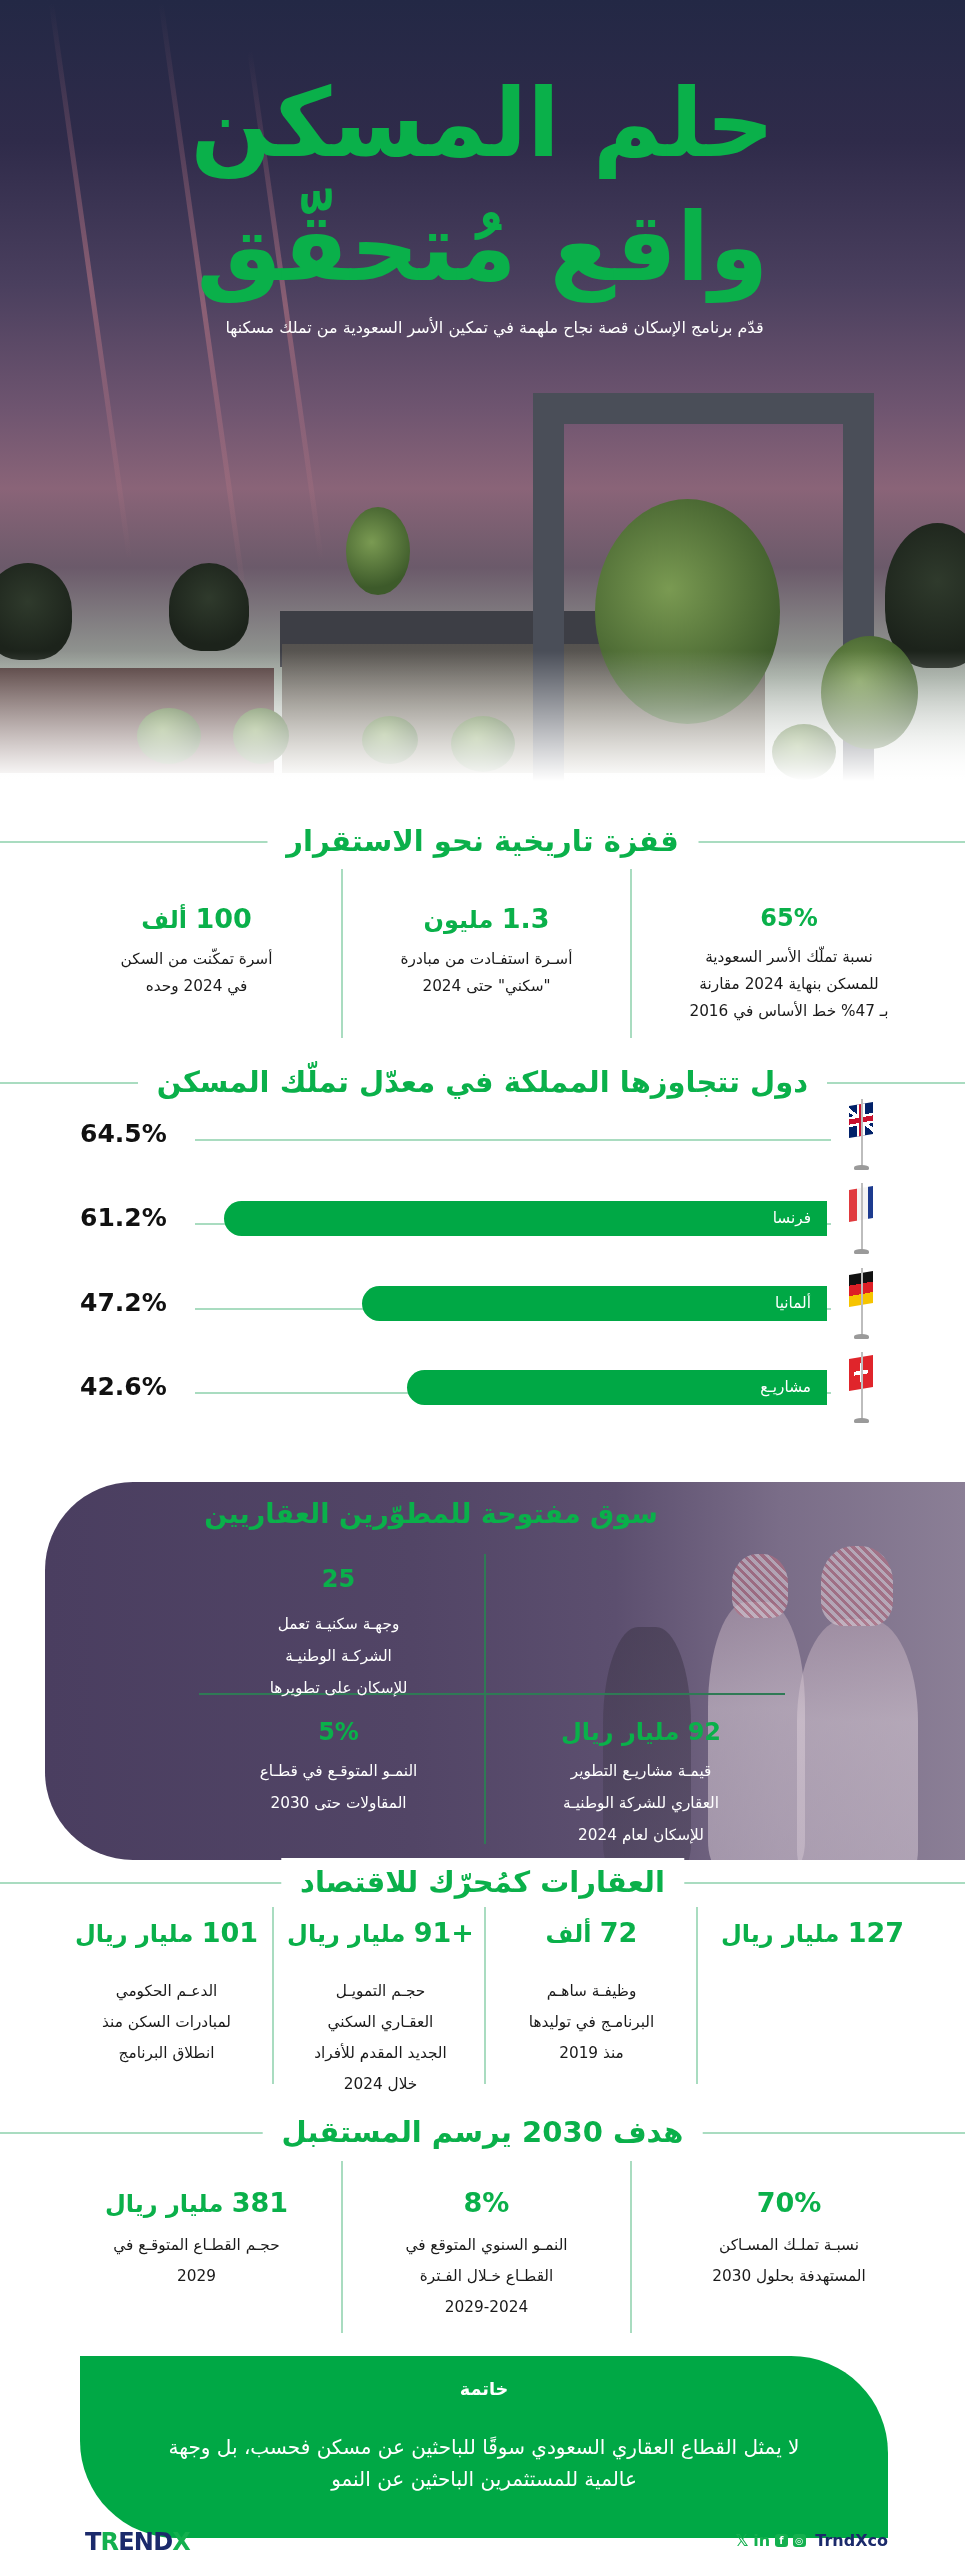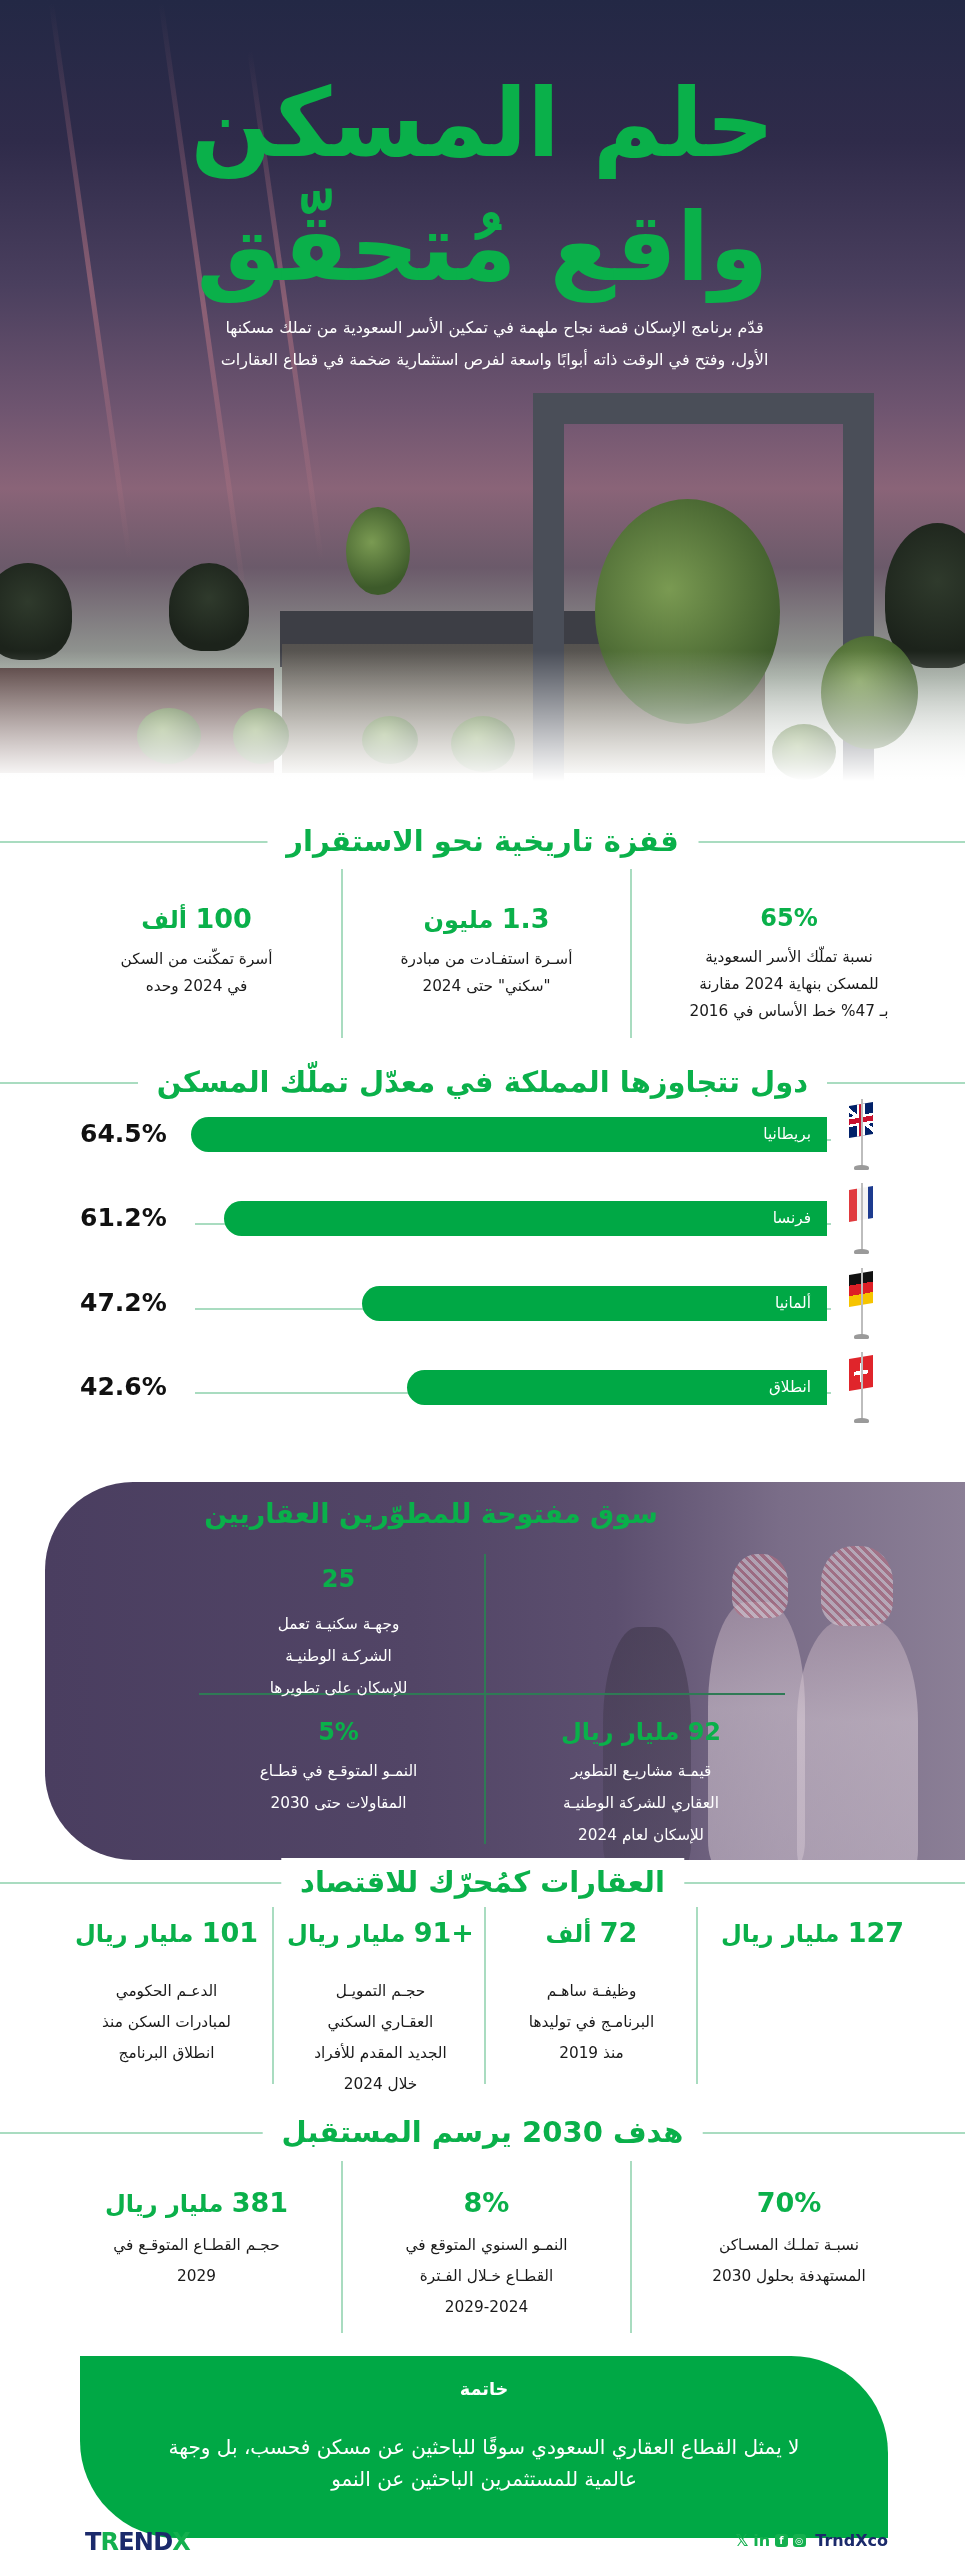--- a/index.html
+++ b/index.html
@@ -96,21 +96,20 @@
   <div class="tree" style="left:451px;top:716px;width:64px;height:56px;"></div>
   <div class="tree" style="left:772px;top:724px;width:64px;height:56px;"></div>
   <div class="hero-fade"></div>
 
   <h1 class="title">
     <span class="l1">حلم المسكن</span>
     <span class="l2">واقع مُتحقّق</span>
   </h1>
   <p class="intro">
     <span>قدّم برنامج الإسكان قصة نجاح ملهمة في تمكين الأسر السعودية من تملك مسكنها</span><br>
-    <span>الأول، وفتح في الوقت ذاته أبوابًا واسعة لفرص استثمارية ضخمة في قطاع العقارات</span>
   </p>
 </section>
 
 <div class="sec-head" style="top:817px;">
   <div class="line"></div>
   <div class="txt">قفزة تاريخية نحو الاستقرار</div>
 </div>
 <div class="stats" style="top:869px;height:177px;">
   <div class="vdiv" style="left:341px;top:0;height:169px;"></div>
   <div class="vdiv" style="left:630px;top:0;height:169px;"></div>
@@ -140,23 +139,20 @@
 </div>
 
 <div class="sec-head" style="top:1058px;">
   <div class="line"></div>
   <div class="txt">دول تتجاوزها المملكة في معدّل تملّك المسكن</div>
 </div>
 
 <div class="bar-row" style="top:1096px;">
   <div class="pct">64.5%</div>
   <div class="track"></div>
-  <div class="bar" style="width:636px;">
-      <span class="label">بريطانيا</span>
-    </div>
   <div class="flag">
     <div class="cloth" style="background:
       linear-gradient(90deg, transparent 42%, #c8102e 42% 58%, transparent 58%),
       linear-gradient(0deg, transparent 42%, #c8102e 42% 58%, transparent 58%),
       linear-gradient(90deg, transparent 34%, #fff 34% 66%, transparent 66%),
       linear-gradient(0deg, transparent 34%, #fff 34% 66%, transparent 66%),
       linear-gradient(45deg, #012169 46%, #fff 46% 54%, #012169 54%);"></div>
     <div class="pole"></div>
       <div class="base"></div>
   </div>
@@ -185,21 +181,21 @@
     <div class="cloth" style="background:linear-gradient(180deg,#111 0 33%,#dd1f26 33% 66%,#f6c400 66%);"></div>
     <div class="pole"></div>
       <div class="base"></div>
   </div>
 </div>
 
 <div class="bar-row" style="top:1349px;">
   <div class="pct">42.6%</div>
   <div class="track"></div>
   <div class="bar" style="width:420px;">
-      <span class="label">انطلاق</span>
+      <span class="label">مشاريـع</span>
     </div>
   <div class="flag">
     <div class="cloth" style="background:
       linear-gradient(90deg, transparent 40%, #fff 40% 60%, transparent 60%) center/60% 60% no-repeat,
       linear-gradient(0deg, transparent 40%, #fff 40% 60%, transparent 60%) center/60% 60% no-repeat,
       #e0252b;"></div>
     <div class="pole"></div>
       <div class="base"></div>
   </div>
 </div>

